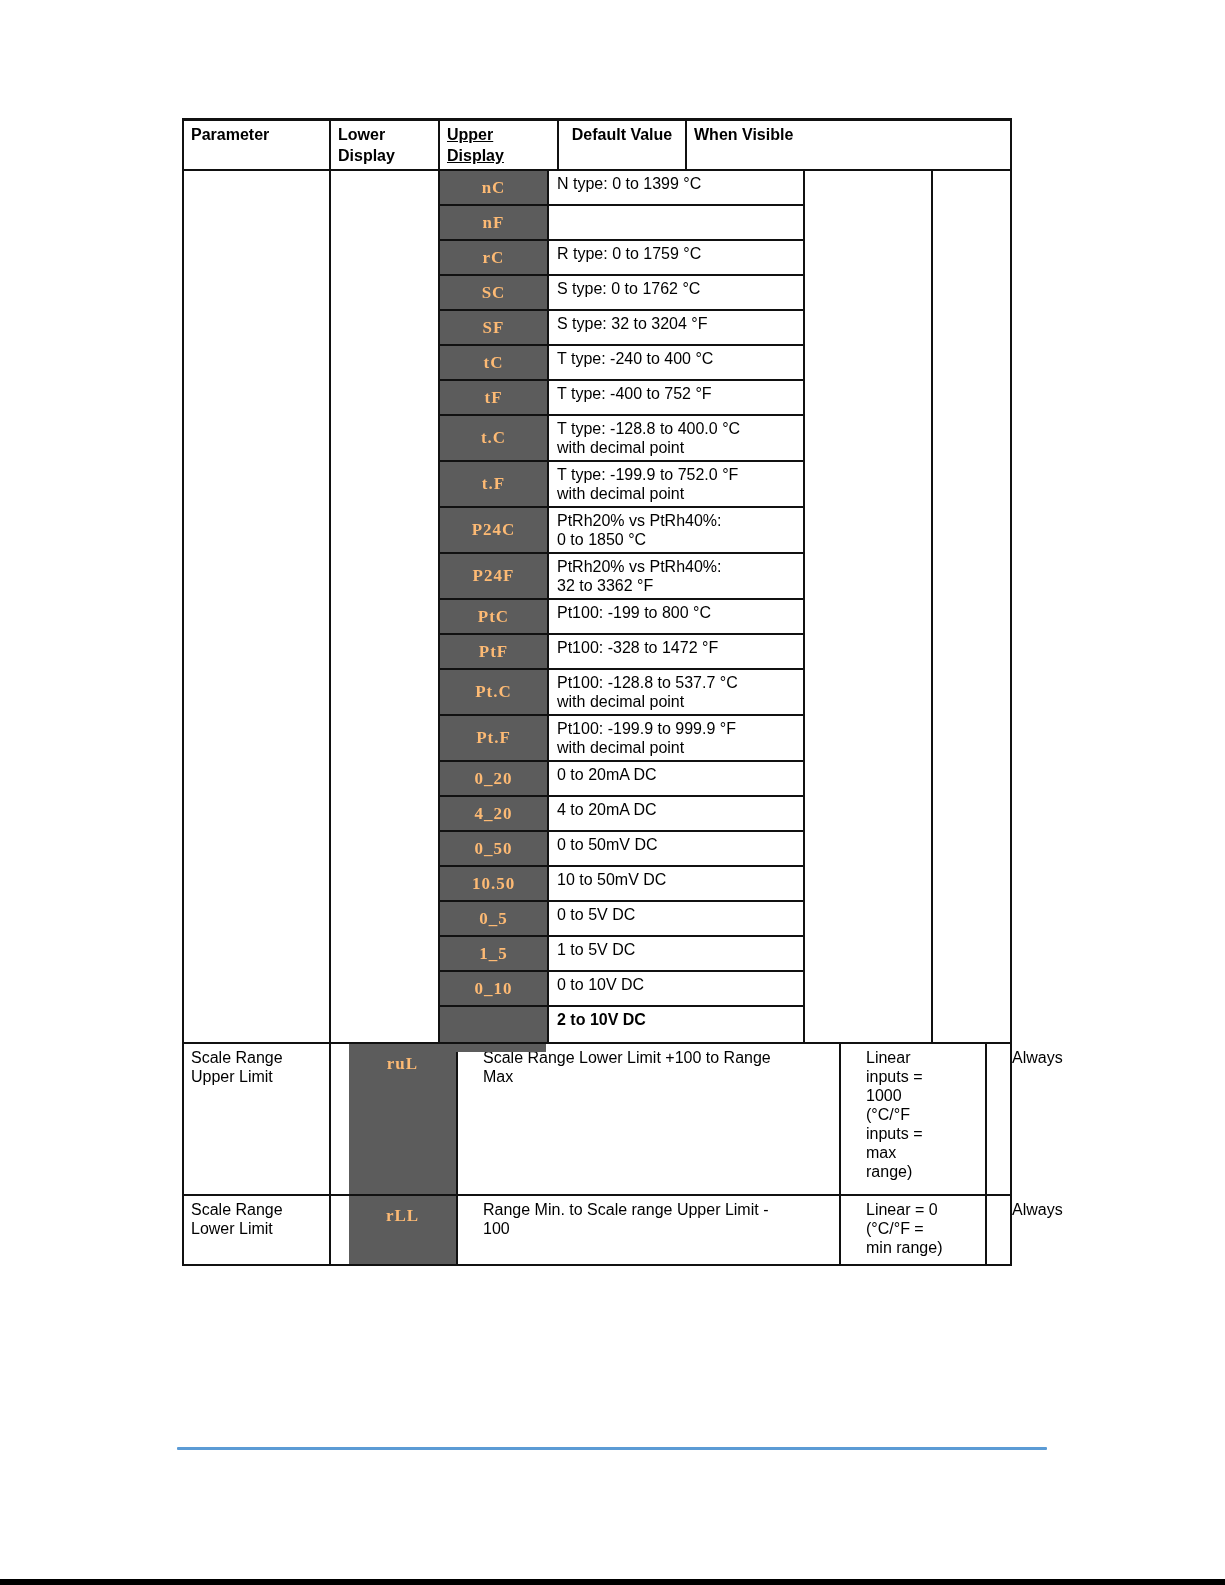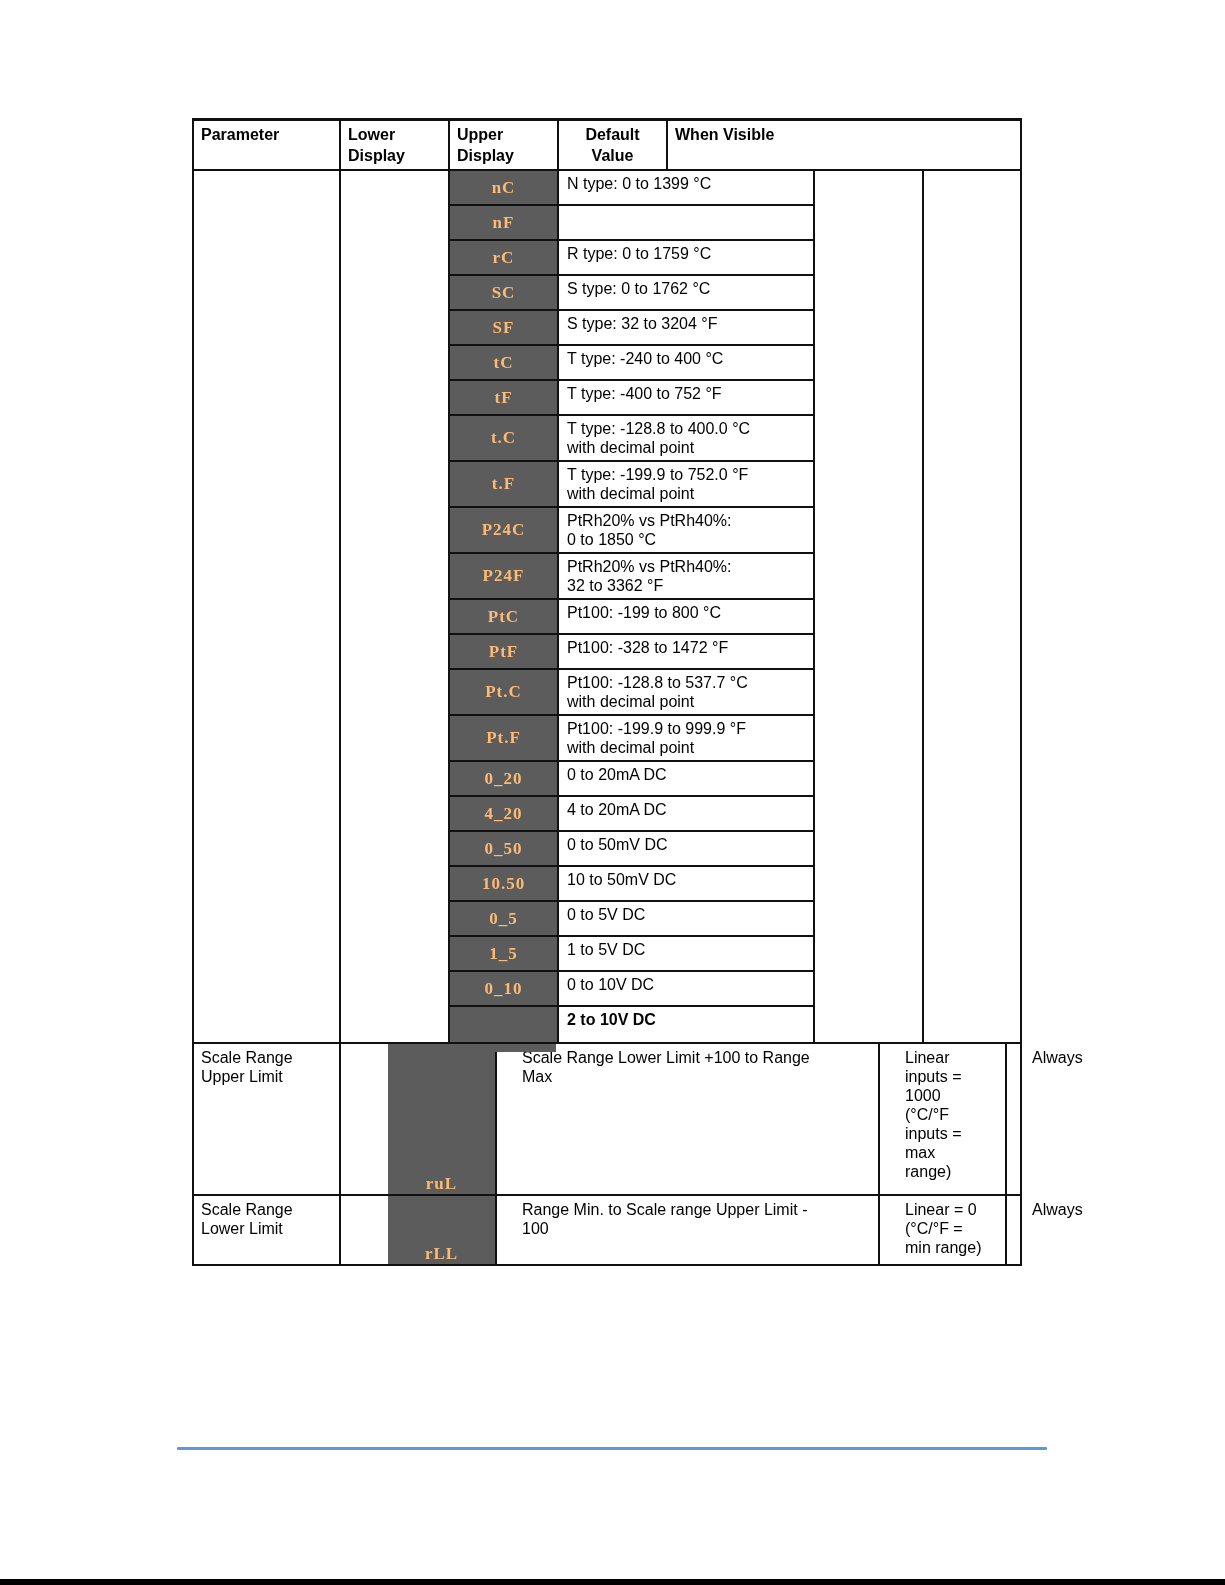--- a/index.html
+++ b/index.html
@@ -7,37 +7,37 @@
     width: 1225px; height: 1585px;
     background: #ffffff;
     font-family: "Liberation Sans", sans-serif;
     color: #000000;
     overflow: hidden;
     position: relative;
   }
 
   .param-table {
     position: absolute;
-    left: 192px; top: 118px;
+    left: 182px; top: 118px;
     width: 830px;
     border: 2px solid #111;
     border-top-width: 3px;
     display: flex;
     flex-direction: column;
     background: #fff;
   }
 
   .trow { display: flex; align-items: stretch; }
 
   
   .c-param   { width: 147px; flex: none; border-right: 2px solid #111; }
   .c-lower   { width: 109px; flex: none; border-right: 2px solid #111; }
-  .c-upper   { width: 109px; flex: none; border-right: 2px solid #111; }
+  .c-upper   { width: 119px; flex: none; border-right: 2px solid #111; text-decoration: underline; }
   .c-desc    { width: 256px; flex: none; border-right: 2px solid #111; }
-  .c-default { width: 109px; flex: none; border-right: 2px solid #111; }
+  .c-default { width: 128px; flex: none; border-right: 2px solid #111; }
   .c-when    { flex: 1; }
 
   .c-upperdesc { width: 365px; flex: none; border-right: 2px solid #111; } 
 
   .header-row { border-bottom: 2px solid #111; min-height: 49px; }
   .header-row .hcell {
     font-weight: bold;
     font-size: 16px;
     line-height: 21px;
     padding: 3px 4px 3px 7px;
@@ -74,22 +74,22 @@
     font-weight: bold;
     font-size: 17px;
     letter-spacing: 1px;
     color: #fdba74;
   }
 
   
   .scale-row { border-top: 2px solid #111; position: relative; gap: 18px; }
   .scale-row .c-lower.dark {
     background: #5c5c5c;
-    display: flex; justify-content: center; align-items: flex-end;
-    margin-left: 29px;
+    display: flex; justify-content: center; align-items: flex-start;
+    padding-top: 10px;
   }
   .scale-row-1 { min-height: 152px; }
   .scale-row-2 { min-height: 70px; }
 
   .overflow-tab {
     position: absolute;
     left: 256px; top: 0;
     width: 106px; height: 8px;
     background: #5c5c5c;
     z-index: 2;

